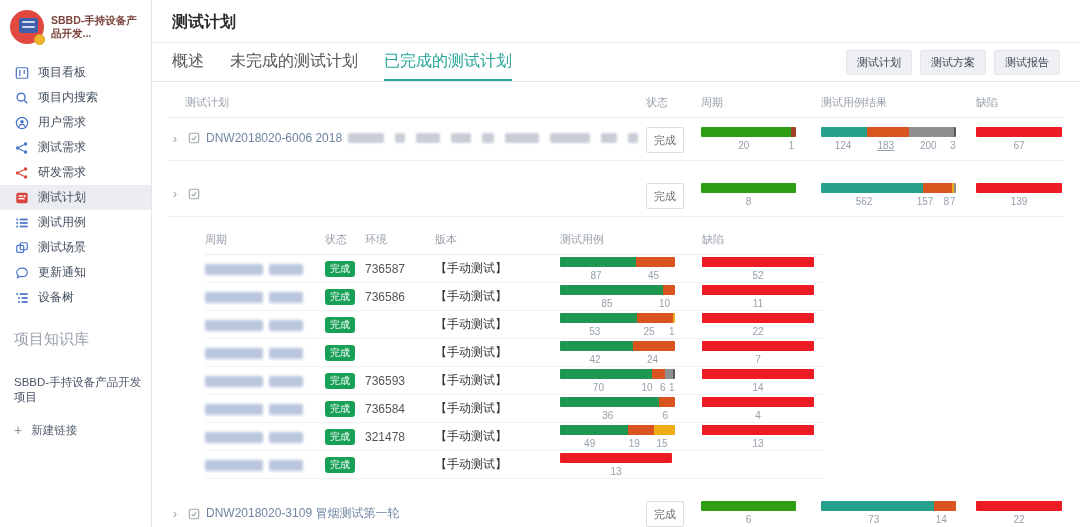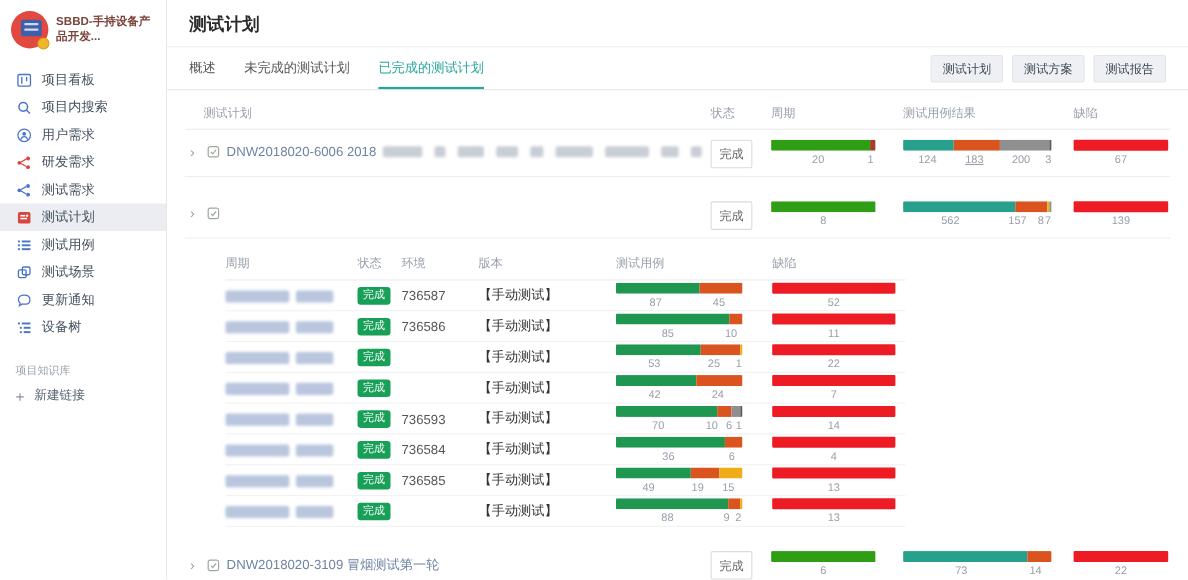--- a/index.html
+++ b/index.html
@@ -13,32 +13,32 @@
   .logo{width:34px;height:34px;border-radius:50%;background:#e04840;position:relative;flex-shrink:0;}
   .logo .card{position:absolute;left:9px;top:8px;width:19px;height:15px;background:#3f5fa8;border-radius:2px;}
   .logo .card i{display:block;height:2px;background:#cfd9f0;margin:3px 3px 0 3px;border-radius:1px;}
   .logo .coin{position:absolute;right:-1px;bottom:-1px;width:11px;height:11px;border-radius:50%;background:#f0b52c;border:1px solid #d89c14;box-sizing:border-box;}
   .logo-title{font-size:10.5px;font-weight:bold;color:#7c453c;line-height:1.25;}
   .menu{margin-top:12px;}
   .menu-item{display:flex;align-items:center;height:25px;padding-left:14px;gap:9px;font-size:12px;color:#44505e;cursor:pointer;}
   .menu-item.active{background:#ebedf2;}
   .mi-icon{width:15px;height:15px;display:flex;align-items:center;justify-content:center;flex-shrink:0;}
   .side-section{margin-top:20px;padding-left:14px;}
-  .section-label{font-size:10px;color:#9aa1ad;margin-bottom:8px;}
+  .section-label{font-size:15px;color:#9aa1ad;margin-bottom:26px;}
   .side-link{font-size:11.5px;color:#4a5568;margin-bottom:18px;cursor:pointer;line-height:1.3;padding-right:8px;}
   .new-link{font-size:11.5px;color:#5b6675;display:flex;align-items:center;gap:9px;cursor:pointer;}
   .new-link .plus{color:#8a93a0;font-size:14px;line-height:1;}
 
   
   main{flex:1;display:flex;flex-direction:column;min-width:0;background:#fff;}
   .page-header{padding:12px 20px 9px;border-bottom:1px solid #ededed;}
   h1{font-size:16px;margin:0;font-weight:700;color:#2b2b2b;}
   .tab-bar{display:flex;justify-content:space-between;align-items:center;padding:0 20px;border-bottom:1px solid #e8e8e8;height:38px;}
   #tabs{display:flex;gap:26px;height:100%;align-items:stretch;}
-  .tab{font-size:12px;color:#555;display:flex;align-items:center;border-bottom:2px solid transparent;cursor:pointer;box-sizing:border-box;}
+  .tab{font-size:16px;color:#555;display:flex;align-items:center;border-bottom:2px solid transparent;cursor:pointer;box-sizing:border-box;}
   .tab.active{color:#26a69a;border-bottom-color:#26a69a;}
   #actions{display:flex;gap:8px;}
   .act-btn{background:#eef0f3;border:1px solid #e2e5ea;border-radius:2px;font-size:11px;color:#3d4654;padding:4px 10px;cursor:pointer;font-family:inherit;}
 
   .content{padding:4px 16px 0;overflow:hidden;flex:1;}
   .outer-header{display:flex;font-size:11px;color:#98a0ab;padding:9px 0 7px;border-bottom:1px solid #ececec;}
   .oc0{flex:1;padding-left:17px;min-width:0;}
   .oc1{width:55px;}.oc2{width:120px;}.oc3{width:155px;}.oc4{width:88px;}
 
   .plan-section + .plan-section{margin-top:13px;}
@@ -108,38 +108,38 @@
               <circle cx="8" cy="8" r="6.5" fill="none" stroke="#4a74c9" stroke-width="1.3"></circle>
               <circle cx="8" cy="6.5" r="2" fill="#4a74c9"></circle>
               <path d="M4.5 12.5c.6-2 2-3 3.5-3s2.9 1 3.5 3" fill="none" stroke="#4a74c9" stroke-width="1.3"></path>
             </svg>
           </span>
           <span>用户需求</span>
         </div>
         <div class="menu-item">
           <span class="mi-icon">
             <svg width="14" height="14" viewBox="0 0 16 16">
+              <circle cx="3" cy="8" r="2" fill="#4a74c9"></circle>
+              <circle cx="12" cy="3.5" r="2" fill="#4a74c9"></circle>
+              <circle cx="12" cy="12.5" r="2" fill="#4a74c9"></circle>
+              <path d="M4.8 7.2 10 4.2 M4.8 8.8 10 11.8" stroke="#4a74c9" stroke-width="1.3"></path>
+            </svg>
+          </span>
+          <span>测试需求</span>
+        </div>
+        <div class="menu-item">
+          <span class="mi-icon">
+            <svg width="14" height="14" viewBox="0 0 16 16">
               <circle cx="3" cy="8" r="2" fill="#d8453e"></circle>
               <circle cx="12" cy="3.5" r="2" fill="#d8453e"></circle>
               <circle cx="12" cy="12.5" r="2" fill="#d8453e"></circle>
               <path d="M4.8 7.2 10 4.2 M4.8 8.8 10 11.8" stroke="#d8453e" stroke-width="1.3"></path>
             </svg>
           </span>
           <span>研发需求</span>
-        </div>
-        <div class="menu-item">
-          <span class="mi-icon">
-            <svg width="14" height="14" viewBox="0 0 16 16">
-              <circle cx="3" cy="8" r="2" fill="#4a74c9"></circle>
-              <circle cx="12" cy="3.5" r="2" fill="#4a74c9"></circle>
-              <circle cx="12" cy="12.5" r="2" fill="#4a74c9"></circle>
-              <path d="M4.8 7.2 10 4.2 M4.8 8.8 10 11.8" stroke="#4a74c9" stroke-width="1.3"></path>
-            </svg>
-          </span>
-          <span>测试需求</span>
         </div>
         <div class="menu-item active">
           <span class="mi-icon">
             <svg width="14" height="14" viewBox="0 0 16 16">
               <rect x="1.5" y="2" width="13" height="12" rx="2" fill="#d8453e"></rect>
               <rect x="4" y="5" width="5" height="1.6" fill="#fff"></rect>
               <rect x="4" y="8" width="7" height="1.6" fill="#fff"></rect>
               <circle cx="11" cy="5.8" r="1.3" fill="#fff"></circle>
             </svg>
           </span>
@@ -184,20 +184,21 @@
               <rect x="7.5" y="7" width="7" height="2" fill="#4a74c9"></rect>
               <rect x="3.5" y="11.5" width="2" height="2" fill="#4a74c9"></rect>
               <rect x="7.5" y="11.5" width="7" height="2" fill="#4a74c9"></rect>
             </svg>
           </span>
           <span>设备树</span>
         </div>
       </nav>
     <div class="side-section">
       <div class="section-label">项目知识库</div>
+      <div class="side-link">SBBD-手持设备产品开发项目</div>
       <div class="new-link">
         <span class="plus">+</span>
         <span>新建链接</span>
       </div>
     </div>
   </aside>
 
   <main>
     <div class="page-header">
       <h1>测试计划</h1>
@@ -485,21 +486,21 @@
                 <div class="sc5">
                   <div class="barwrap">
                     <div class="red-bar" style="width: 112px; background: rgb(237, 28, 36);"></div>
                     <div class="red-label" style="width: 112px;">4</div>
                   </div>
                 </div>
               </div>
               <div class="sub-row">
                 <div class="sc0"><span class="rd" style="width: 58px;"></span><span class="rd" style="width: 34px;"></span></div>
                 <div class="sc1"><span class="badge">完成</span></div>
-                <div class="sc2 env">736585</div>
+                <div class="sc2 env">321478</div>
                 <div class="sc3 version">【手动测试】</div>
                 <div class="sc4">
                   <div class="barwrap">
                     <div class="bar" style="width: 115px;">
                       <span class="seg" style="flex-grow: 49; background: rgb(31, 151, 80);"></span>
                       <span class="seg" style="flex-grow: 19; background: rgb(217, 84, 30);"></span>
                       <span class="seg" style="flex-grow: 15; background: rgb(240, 173, 26);"></span>
                     </div>
                     <div class="bar-labels" style="width: 115px;">
                       <span class="bl" style="flex-grow: 49;">49</span>
@@ -513,34 +514,20 @@
                     <div class="red-bar" style="width: 112px; background: rgb(237, 28, 36);"></div>
                     <div class="red-label" style="width: 112px;">13</div>
                   </div>
                 </div>
               </div>
               <div class="sub-row">
                 <div class="sc0"><span class="rd" style="width: 58px;"></span><span class="rd" style="width: 34px;"></span></div>
                 <div class="sc1"><span class="badge">完成</span></div>
                 <div class="sc2 env"></div>
                 <div class="sc3 version">【手动测试】</div>
-                <div class="sc4">
-                  <div class="barwrap">
-                    <div class="bar" style="width: 115px;">
-                      <span class="seg" style="flex-grow: 88; background: rgb(31, 151, 80);"></span>
-                      <span class="seg" style="flex-grow: 9; background: rgb(217, 84, 30);"></span>
-                      <span class="seg" style="flex-grow: 2; background: rgb(240, 173, 26);"></span>
-                    </div>
-                    <div class="bar-labels" style="width: 115px;">
-                      <span class="bl" style="flex-grow: 88;">88</span>
-                      <span class="bl" style="flex-grow: 9;">9</span>
-                      <span class="bl" style="flex-grow: 2;">2</span>
-                    </div>
-                  </div>
-                </div>
                 <div class="sc5">
                   <div class="barwrap">
                     <div class="red-bar" style="width: 112px; background: rgb(237, 28, 36);"></div>
                     <div class="red-label" style="width: 112px;">13</div>
                   </div>
                 </div>
               </div>
             </div>
           </div>
           <div class="plan-section">

